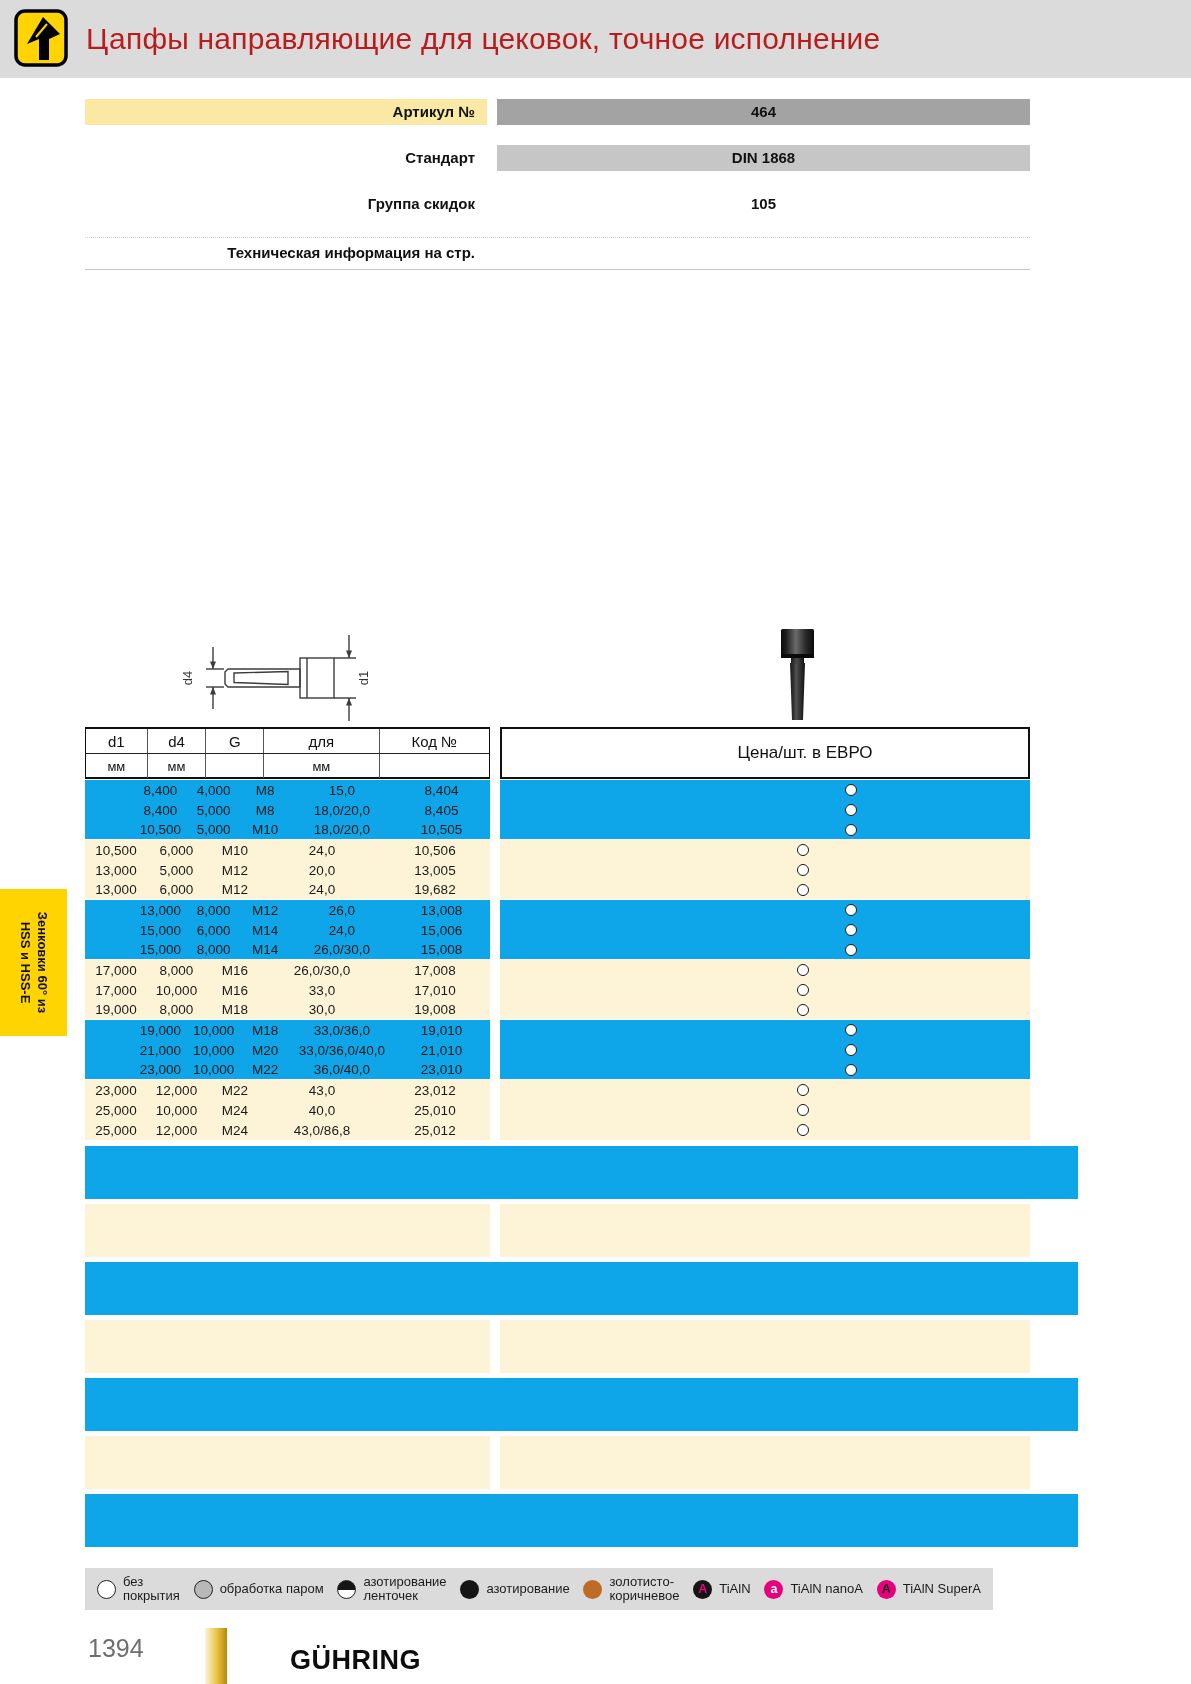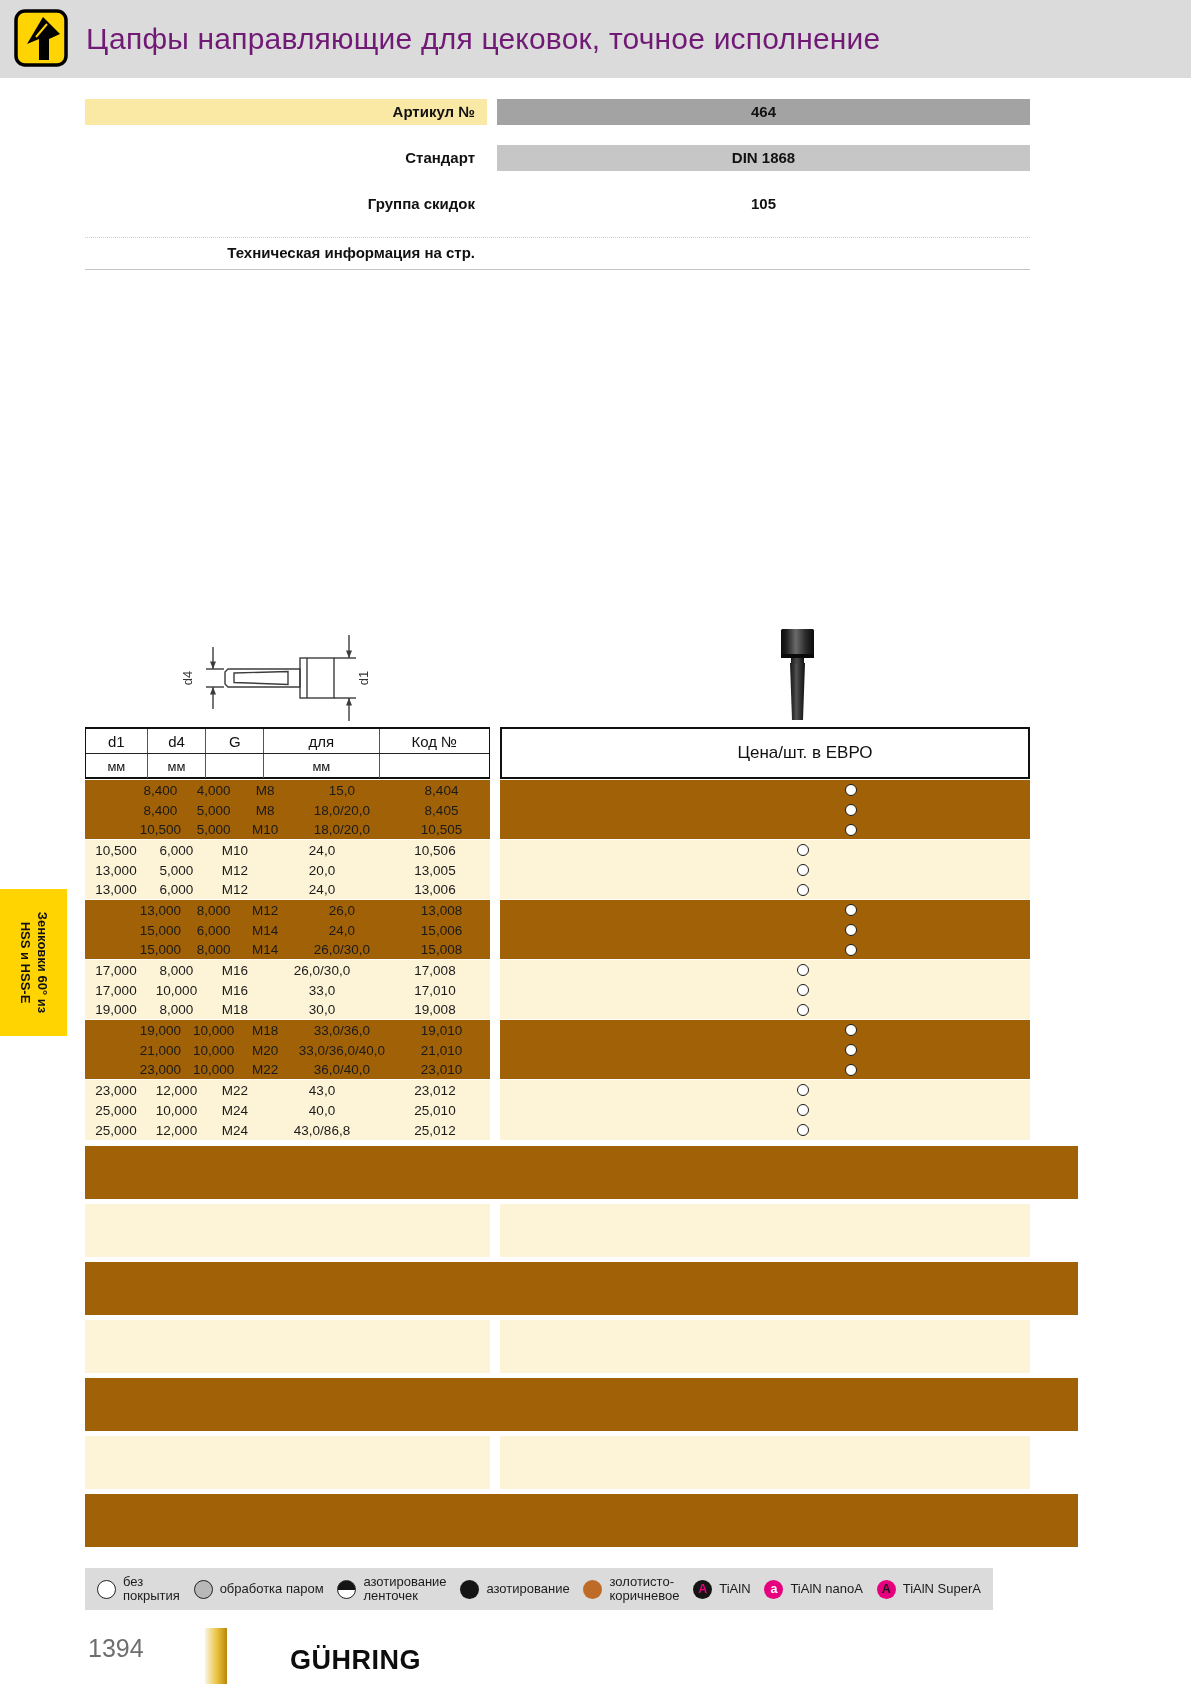--- a/index.html
+++ b/index.html
@@ -3,21 +3,21 @@
 <meta charset="utf-8">
 <style>
   html,body{margin:0;padding:0;background:#fff;}
   #page{position:relative;width:1191px;height:1684px;background:#fff;overflow:hidden;
         font-family:"Liberation Sans", sans-serif;color:#1a1a1a;}
 
   
   .hbar{position:absolute;left:0;top:0;width:1191px;height:78px;background:#DBDBDB;}
   .hicon{position:absolute;left:14px;top:9px;width:54px;height:58px;}
   .htitle{position:absolute;left:86px;top:0;height:78px;display:flex;align-items:center;
-          font-size:30px;color:#701a75;letter-spacing:.2px;}
+          font-size:30px;color:#b91c1c;letter-spacing:.2px;}
 
   
   #info{position:absolute;left:85px;top:99px;width:945px;}
   .irow{display:flex;margin-bottom:20px;}
   .ilabel{width:402px;box-sizing:border-box;text-align:right;padding-right:12px;
           font-weight:bold;font-size:15px;height:26px;line-height:26px;color:#111;}
   .ivalue{width:533px;margin-left:10px;text-align:center;font-weight:bold;font-size:15px;
           height:26px;line-height:26px;color:#111;}
   .irule{border-top:1px dotted #cfcfcf;border-bottom:1px solid #c4c4c4;padding:2px 0 3px;}
 
@@ -38,21 +38,21 @@
               border:2px solid #111;background:#fff;display:flex;align-items:center;justify-content:center;
               font-size:17px;color:#111;}
   .ph-label{transform:translateX(40px);}
 
   #spec-rows{position:absolute;left:85px;top:780px;width:405px;}
   #price-rows{position:absolute;left:500px;top:780px;width:530px;}
   .trow{display:flex;height:20px;align-items:center;font-size:13.5px;color:#1a1a1a;}
   .trow .cell{text-align:center;box-sizing:border-box;}
   .prow{height:20px;display:flex;align-items:center;}
   .gsep{height:19px !important;border-bottom:1px solid #fff;}
-  .shade-dark{background:#a16207;padding-left:48px;}
+  .shade-dark{background:#0ea5e9;padding-left:48px;}
   .shade-light{background:#FDF4D8;}
   .circ{width:12px;height:12px;box-sizing:border-box;border:1.5px solid #1a1a1a;border-radius:50%;
         background:#fff;margin-left:297px;}
   .band{position:absolute;height:53px;}
 
   
   #sidebar{position:absolute;left:0;top:889px;width:67px;height:147px;background:#FFD400;}
   .rot{width:147px;height:67px;transform:rotate(90deg) translateY(-100%);transform-origin:top left;
        display:flex;flex-direction:column;align-items:center;justify-content:center;
        font-weight:bold;font-size:13px;line-height:1.25;text-align:center;color:#111;}
@@ -215,21 +215,21 @@
         <div class="cell" style="width: 59px;">5,000</div>
         <div class="cell" style="width: 58px;">M12</div>
         <div class="cell" style="width: 116px;">20,0</div>
         <div class="cell" style="width: 110px;">13,005</div>
       </div>
       <div class="trow shade-light gsep">
         <div class="cell" style="width: 62px;">13,000</div>
         <div class="cell" style="width: 59px;">6,000</div>
         <div class="cell" style="width: 58px;">M12</div>
         <div class="cell" style="width: 116px;">24,0</div>
-        <div class="cell" style="width: 110px;">13,006</div>
+        <div class="cell" style="width: 110px;">19,682</div>
       </div>
       <div class="trow shade-dark">
         <div class="cell" style="width: 62px;">13,000</div>
         <div class="cell" style="width: 59px;">8,000</div>
         <div class="cell" style="width: 58px;">M12</div>
         <div class="cell" style="width: 116px;">26,0</div>
         <div class="cell" style="width: 110px;">13,008</div>
       </div>
       <div class="trow shade-dark">
         <div class="cell" style="width: 62px;">15,000</div>

